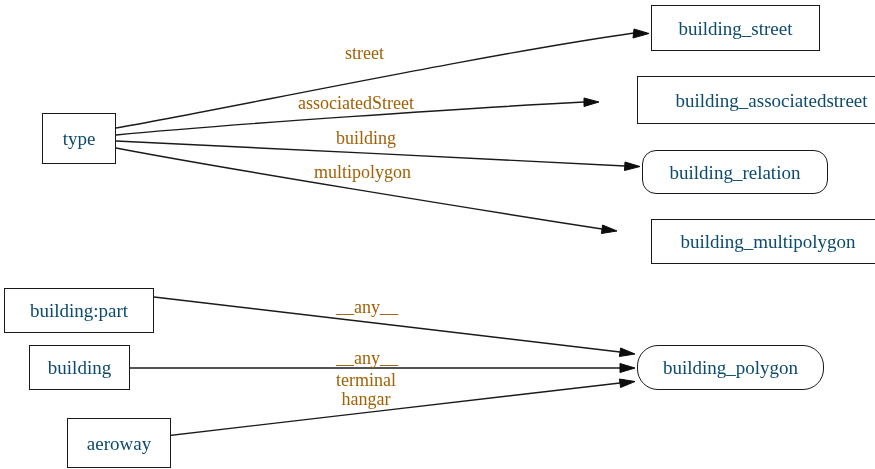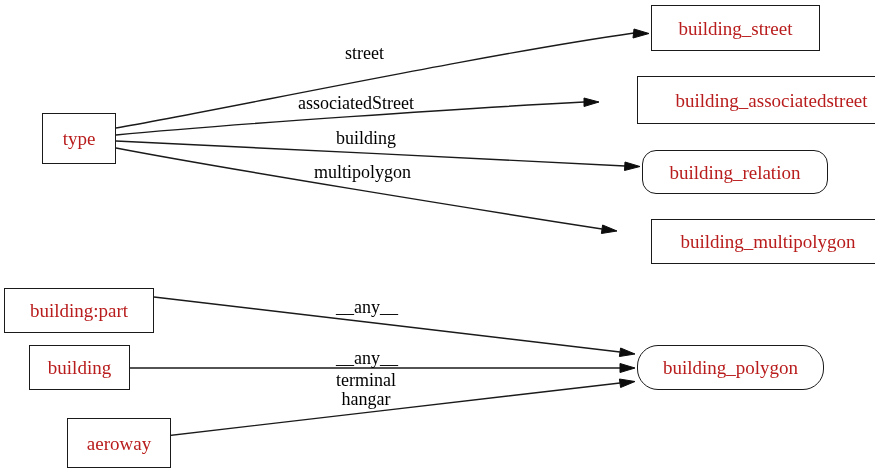--- a/index.html
+++ b/index.html
@@ -16,29 +16,29 @@
     overflow: hidden;
   }
   .node {
     position: absolute;
     box-sizing: border-box;
     border: 1px solid #1a1a1a;
     background: #ffffff;
     display: flex;
     align-items: center;
     justify-content: center;
-    color: #b91c1c;
+    color: #0c4a6e;
     font-size: 19px;
     line-height: 1;
     white-space: nowrap;
     z-index: 3;
   }
   .edge-label {
     position: absolute;
-    color: #000000;
+    color: #a16207;
     font-size: 18px;
     line-height: 1.05;
     white-space: nowrap;
     text-align: center;
     z-index: 4;
     background: transparent;
   }
   svg.edges {
     position: absolute;
     left: 0;

